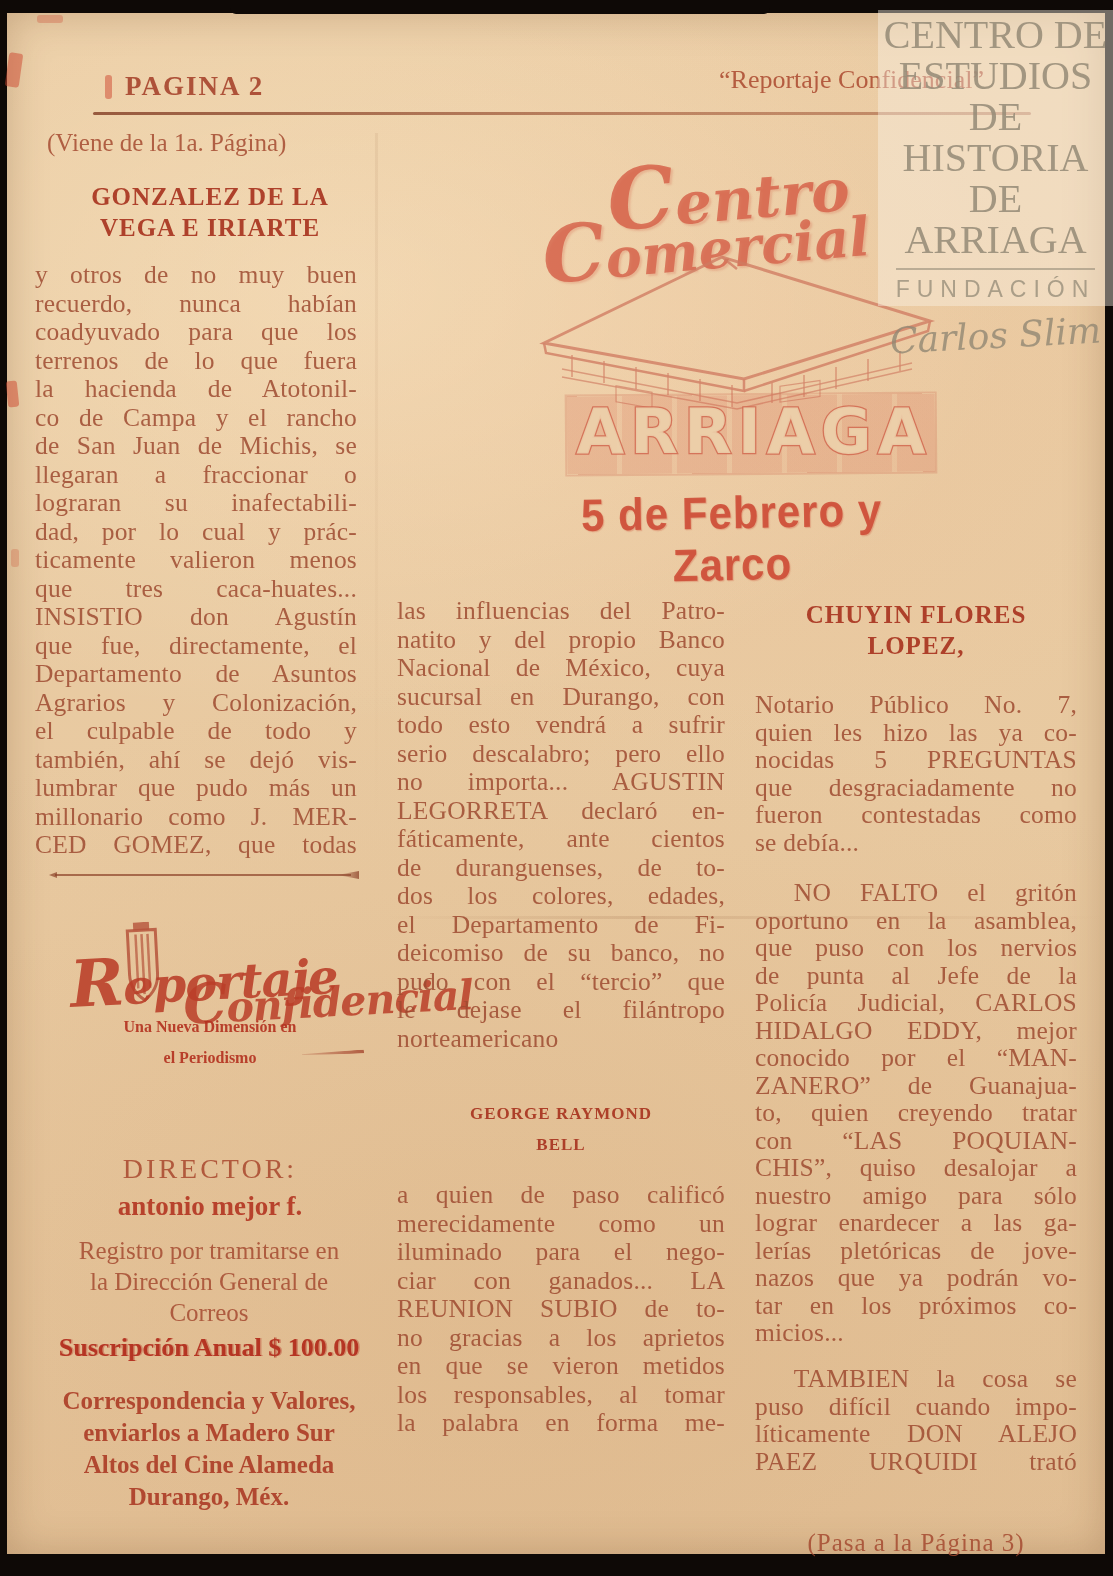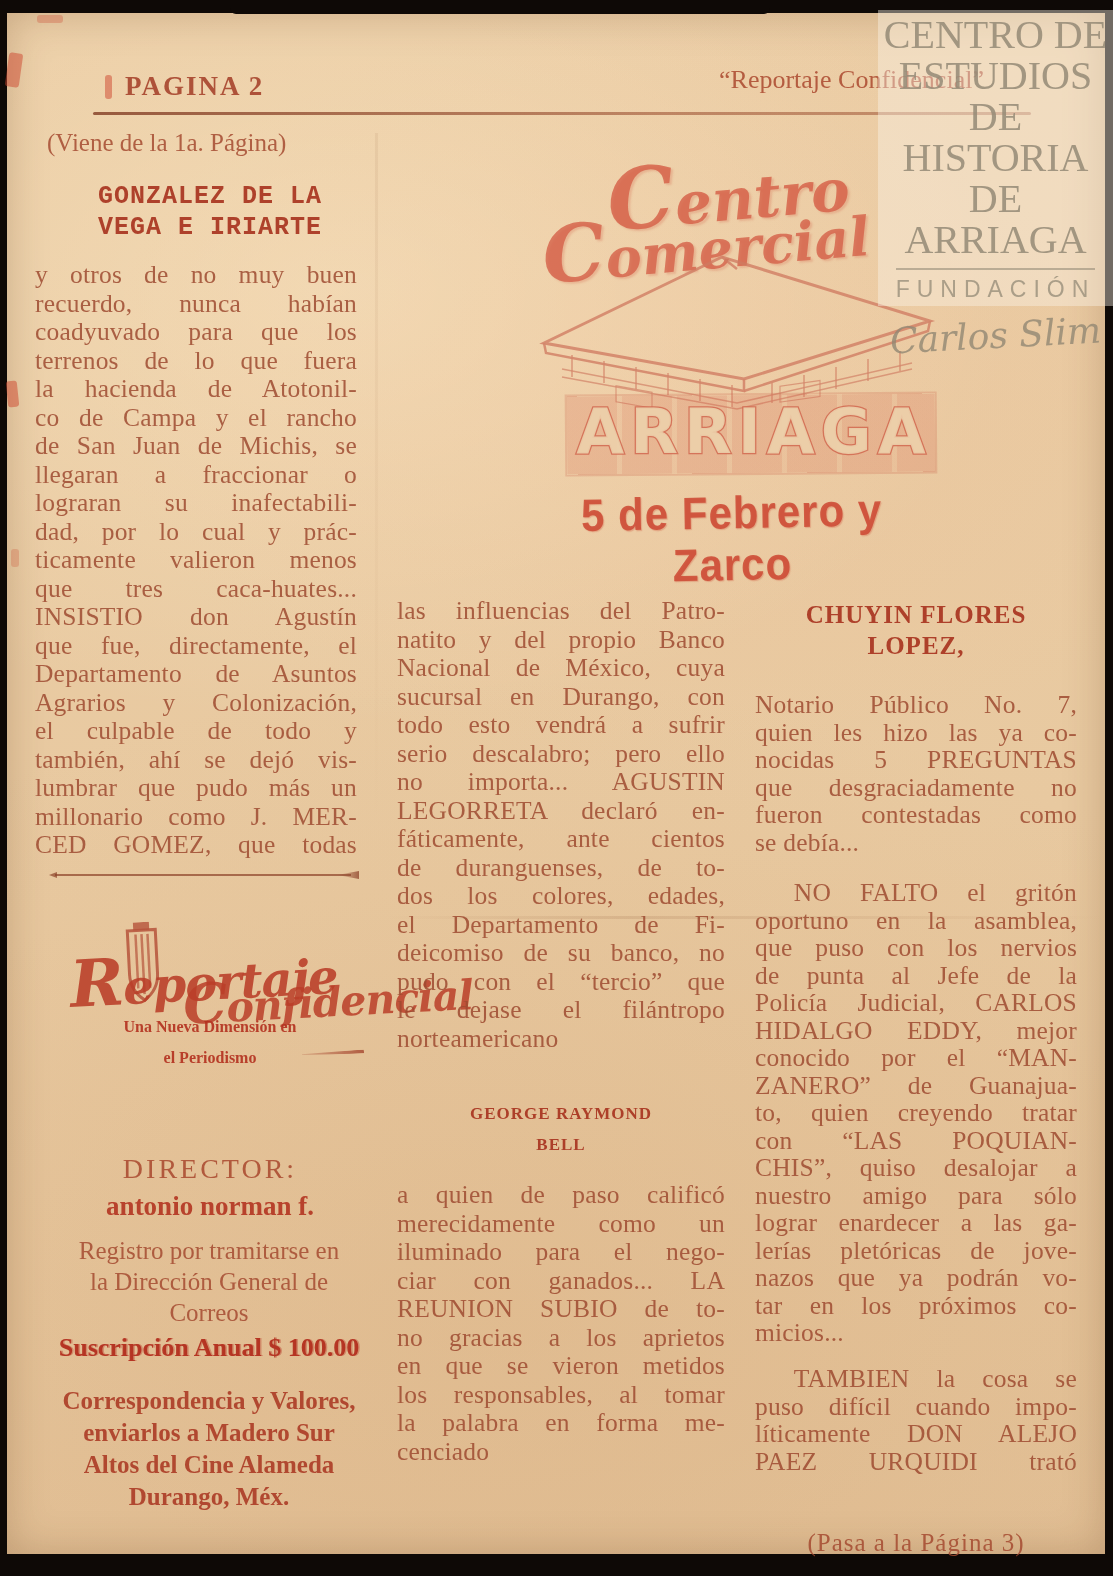--- a/index.html
+++ b/index.html
@@ -38,21 +38,21 @@
   
   .jline{text-align:justify;text-align-last:justify;text-justify:inter-word;}
   .jline.last{text-align-last:left;}
   .center .jline,.center .jline.last{text-align:center;text-align-last:center;}
 
   .bodytext{font-size:25.5px;line-height:28.5px;letter-spacing:.2px;}
 
   .continuation{position:absolute;left:40px;top:116px;width:340px;font-size:25px;color:rgba(164,74,48,.85);}
 
   .headline-left{position:absolute;left:48px;top:168px;width:310px;
-    font-size:25px;line-height:31px;font-weight:bold;letter-spacing:1px;font-family:Liberation Mono, monospace;}
+    font-size:25px;line-height:31px;font-weight:bold;letter-spacing:1px;}
   .left-body{position:absolute;left:28px;top:248px;width:322px;}
 
   .divider1{position:absolute;left:48px;top:861px;width:296px;height:2px;
     background:rgba(140,65,40,.7);}
   .divider1::before{content:"";position:absolute;left:-6px;top:-2px;border-top:3px solid transparent;
     border-bottom:3px solid transparent;border-right:8px solid rgba(140,65,40,.7);}
   .divider1::after{content:"";position:absolute;right:-8px;top:-3px;width:22px;height:8px;
     background:linear-gradient(90deg,transparent,rgba(140,65,40,.75));clip-path:polygon(0 50%,100% 0,100% 100%);}
 
   
@@ -186,21 +186,21 @@
     <div class="logo-w1">Reportaje</div>
     <div class="logo-w2">Confidencial</div>
   </div>
   <div class="small-dash"></div>
 
   <div class="tagline center">
       <div class="jline">Una Nueva Dimensión en</div>
       <div class="jline">el Periodismo</div>
     </div>
   <div class="director-label">DIRECTOR:</div>
-  <div class="director-name">antonio norman f.</div>
+  <div class="director-name">antonio mejor f.</div>
   <div class="registro center">
       <div class="jline">Registro por tramitarse en</div>
       <div class="jline">la Dirección General de</div>
       <div class="jline">Correos</div>
     </div>
   <div class="subscription">Suscripción Anual $ 100.00</div>
   <div class="address center">
       <div class="jline">Correspondencia y Valores,</div>
       <div class="jline">enviarlos a Madero Sur</div>
       <div class="jline">Altos del Cine Alameda</div>
@@ -273,21 +273,20 @@
   <div class="mid-body2 bodytext ink">
       <div class="jline">a quien de paso calificó</div>
       <div class="jline">merecidamente como un</div>
       <div class="jline">iluminado para el nego-</div>
       <div class="jline">ciar con ganados... LA</div>
       <div class="jline">REUNION SUBIO de to-</div>
       <div class="jline">no gracias a los aprietos</div>
       <div class="jline">en que se vieron metidos</div>
       <div class="jline">los responsables, al tomar</div>
       <div class="jline">la palabra en forma me-</div>
-      <div class="jline last">cenciado</div>
     </div>
 
   <div class="right-heading heading-ink center">
       <div class="jline">CHUYIN FLORES</div>
       <div class="jline">LOPEZ,</div>
     </div>
   <div class="right-body1 bodytext ink">
       <div class="jline">Notario Público No. 7,</div>
       <div class="jline">quien les hizo las ya co-</div>
       <div class="jline">nocidas 5 PREGUNTAS</div>

